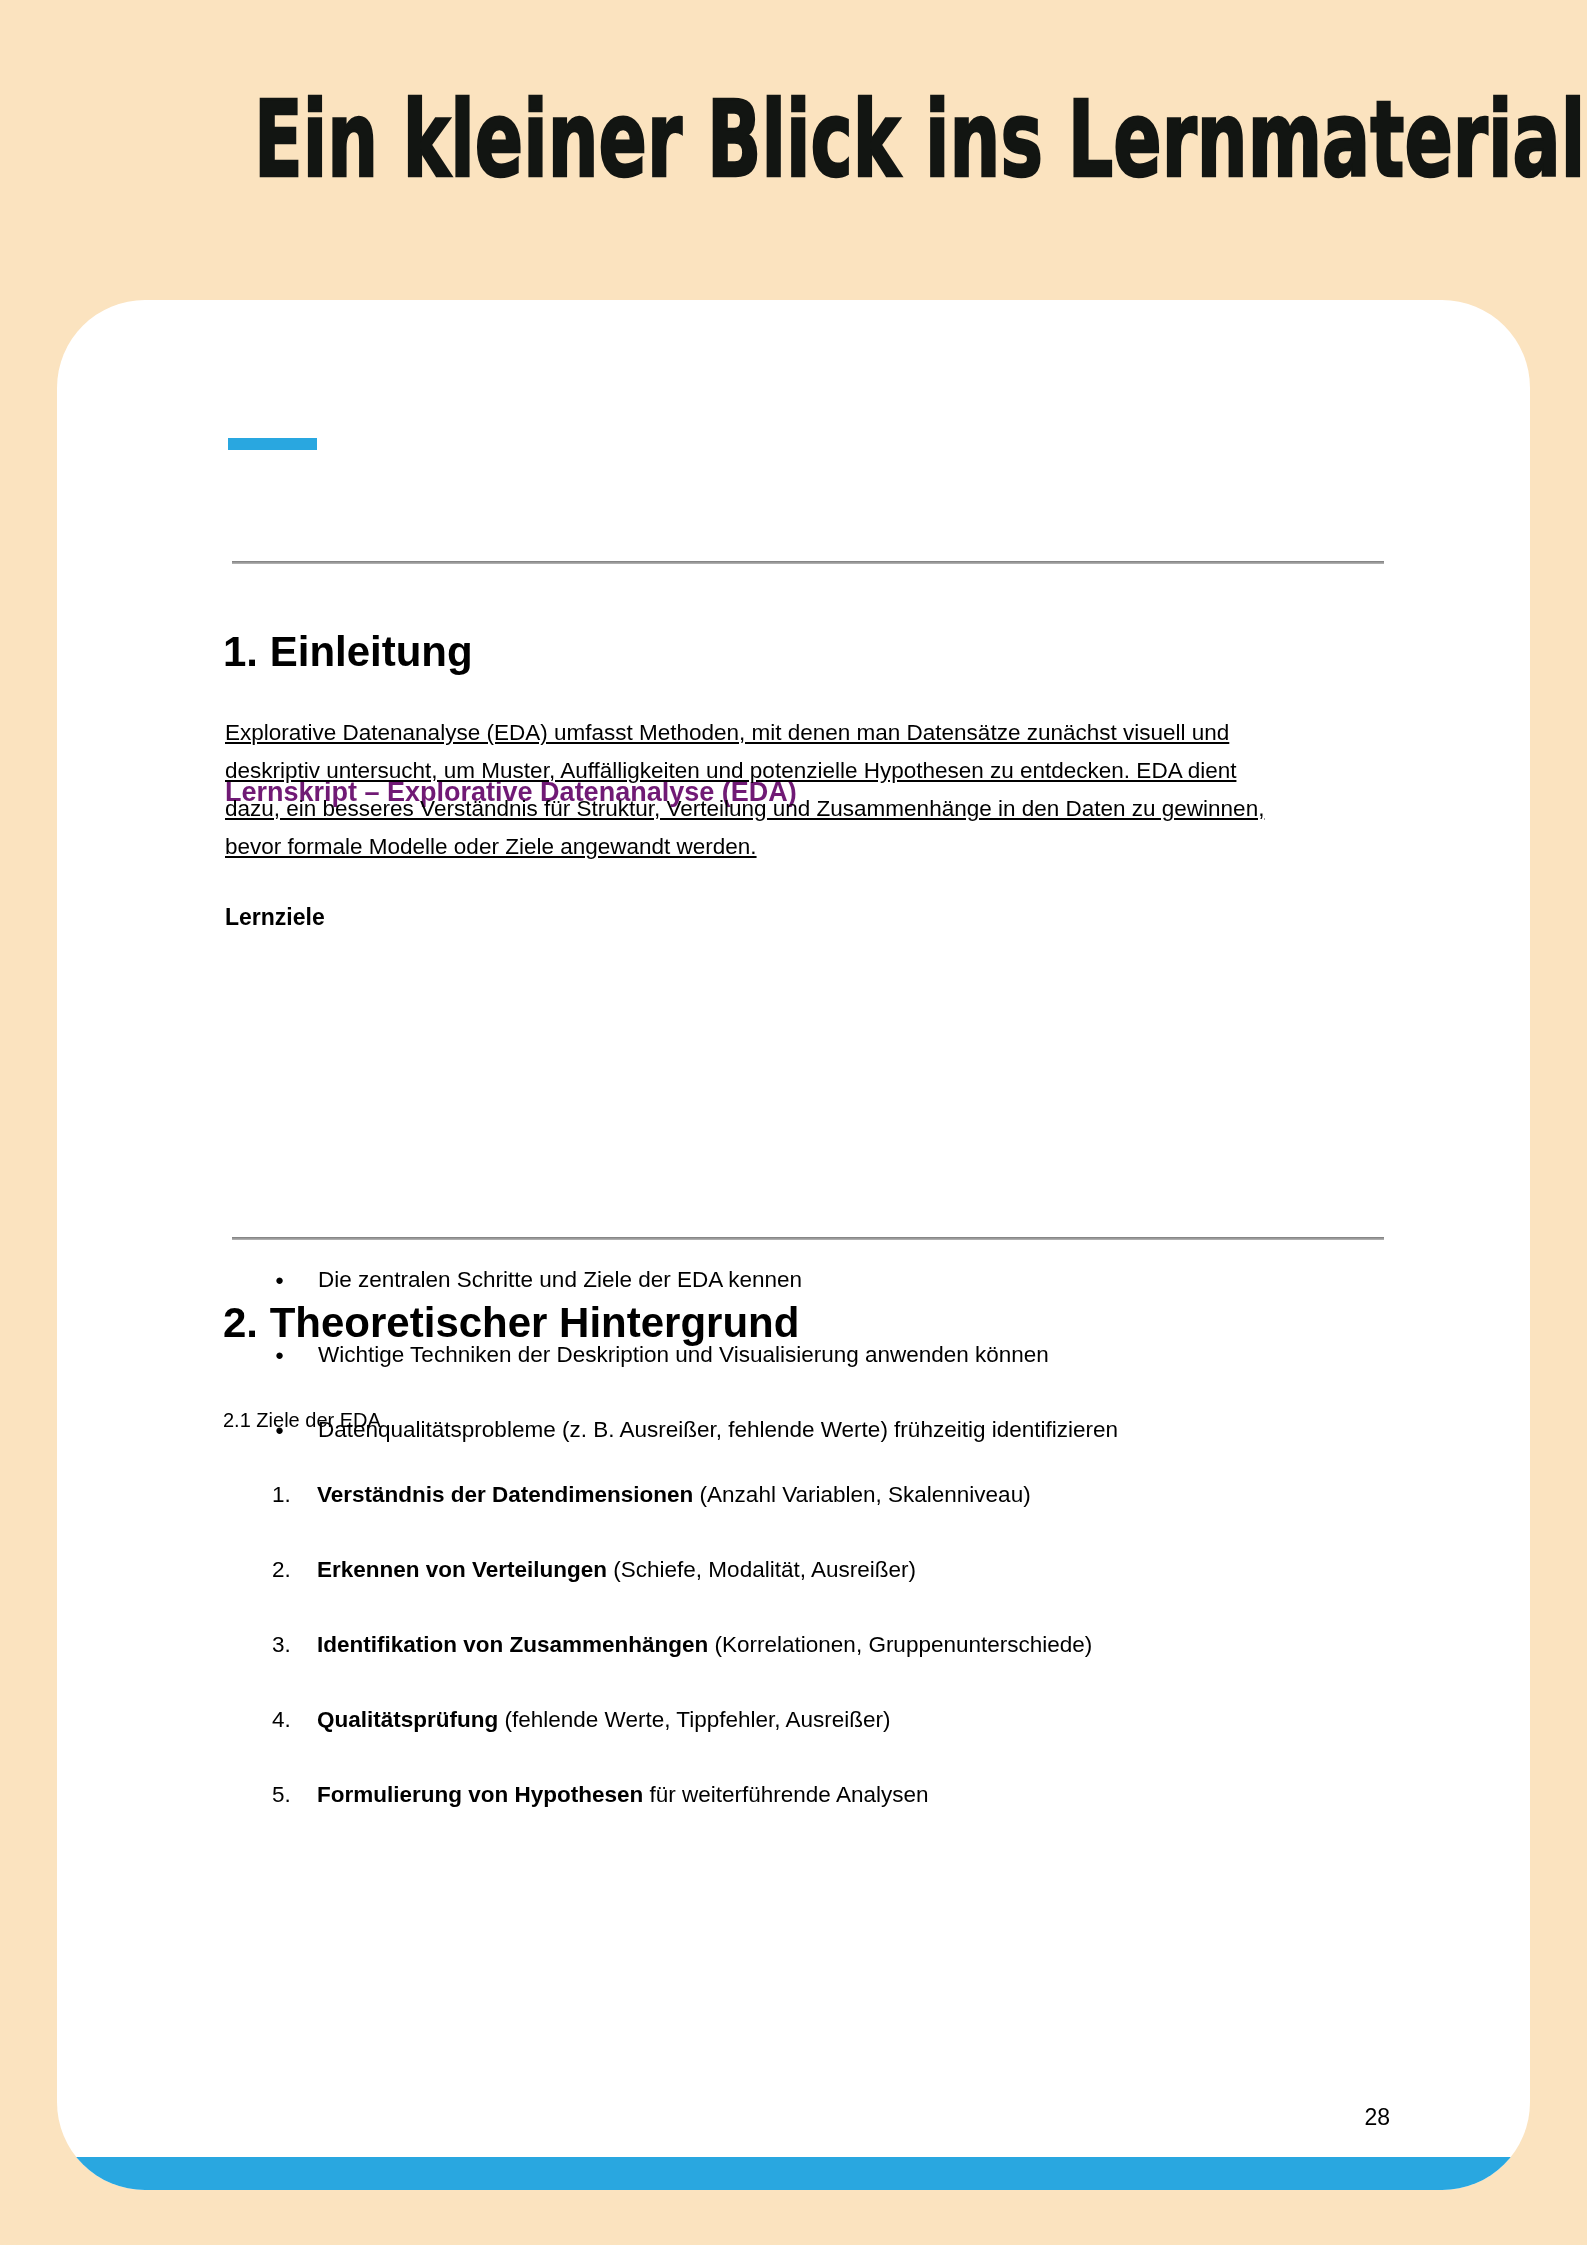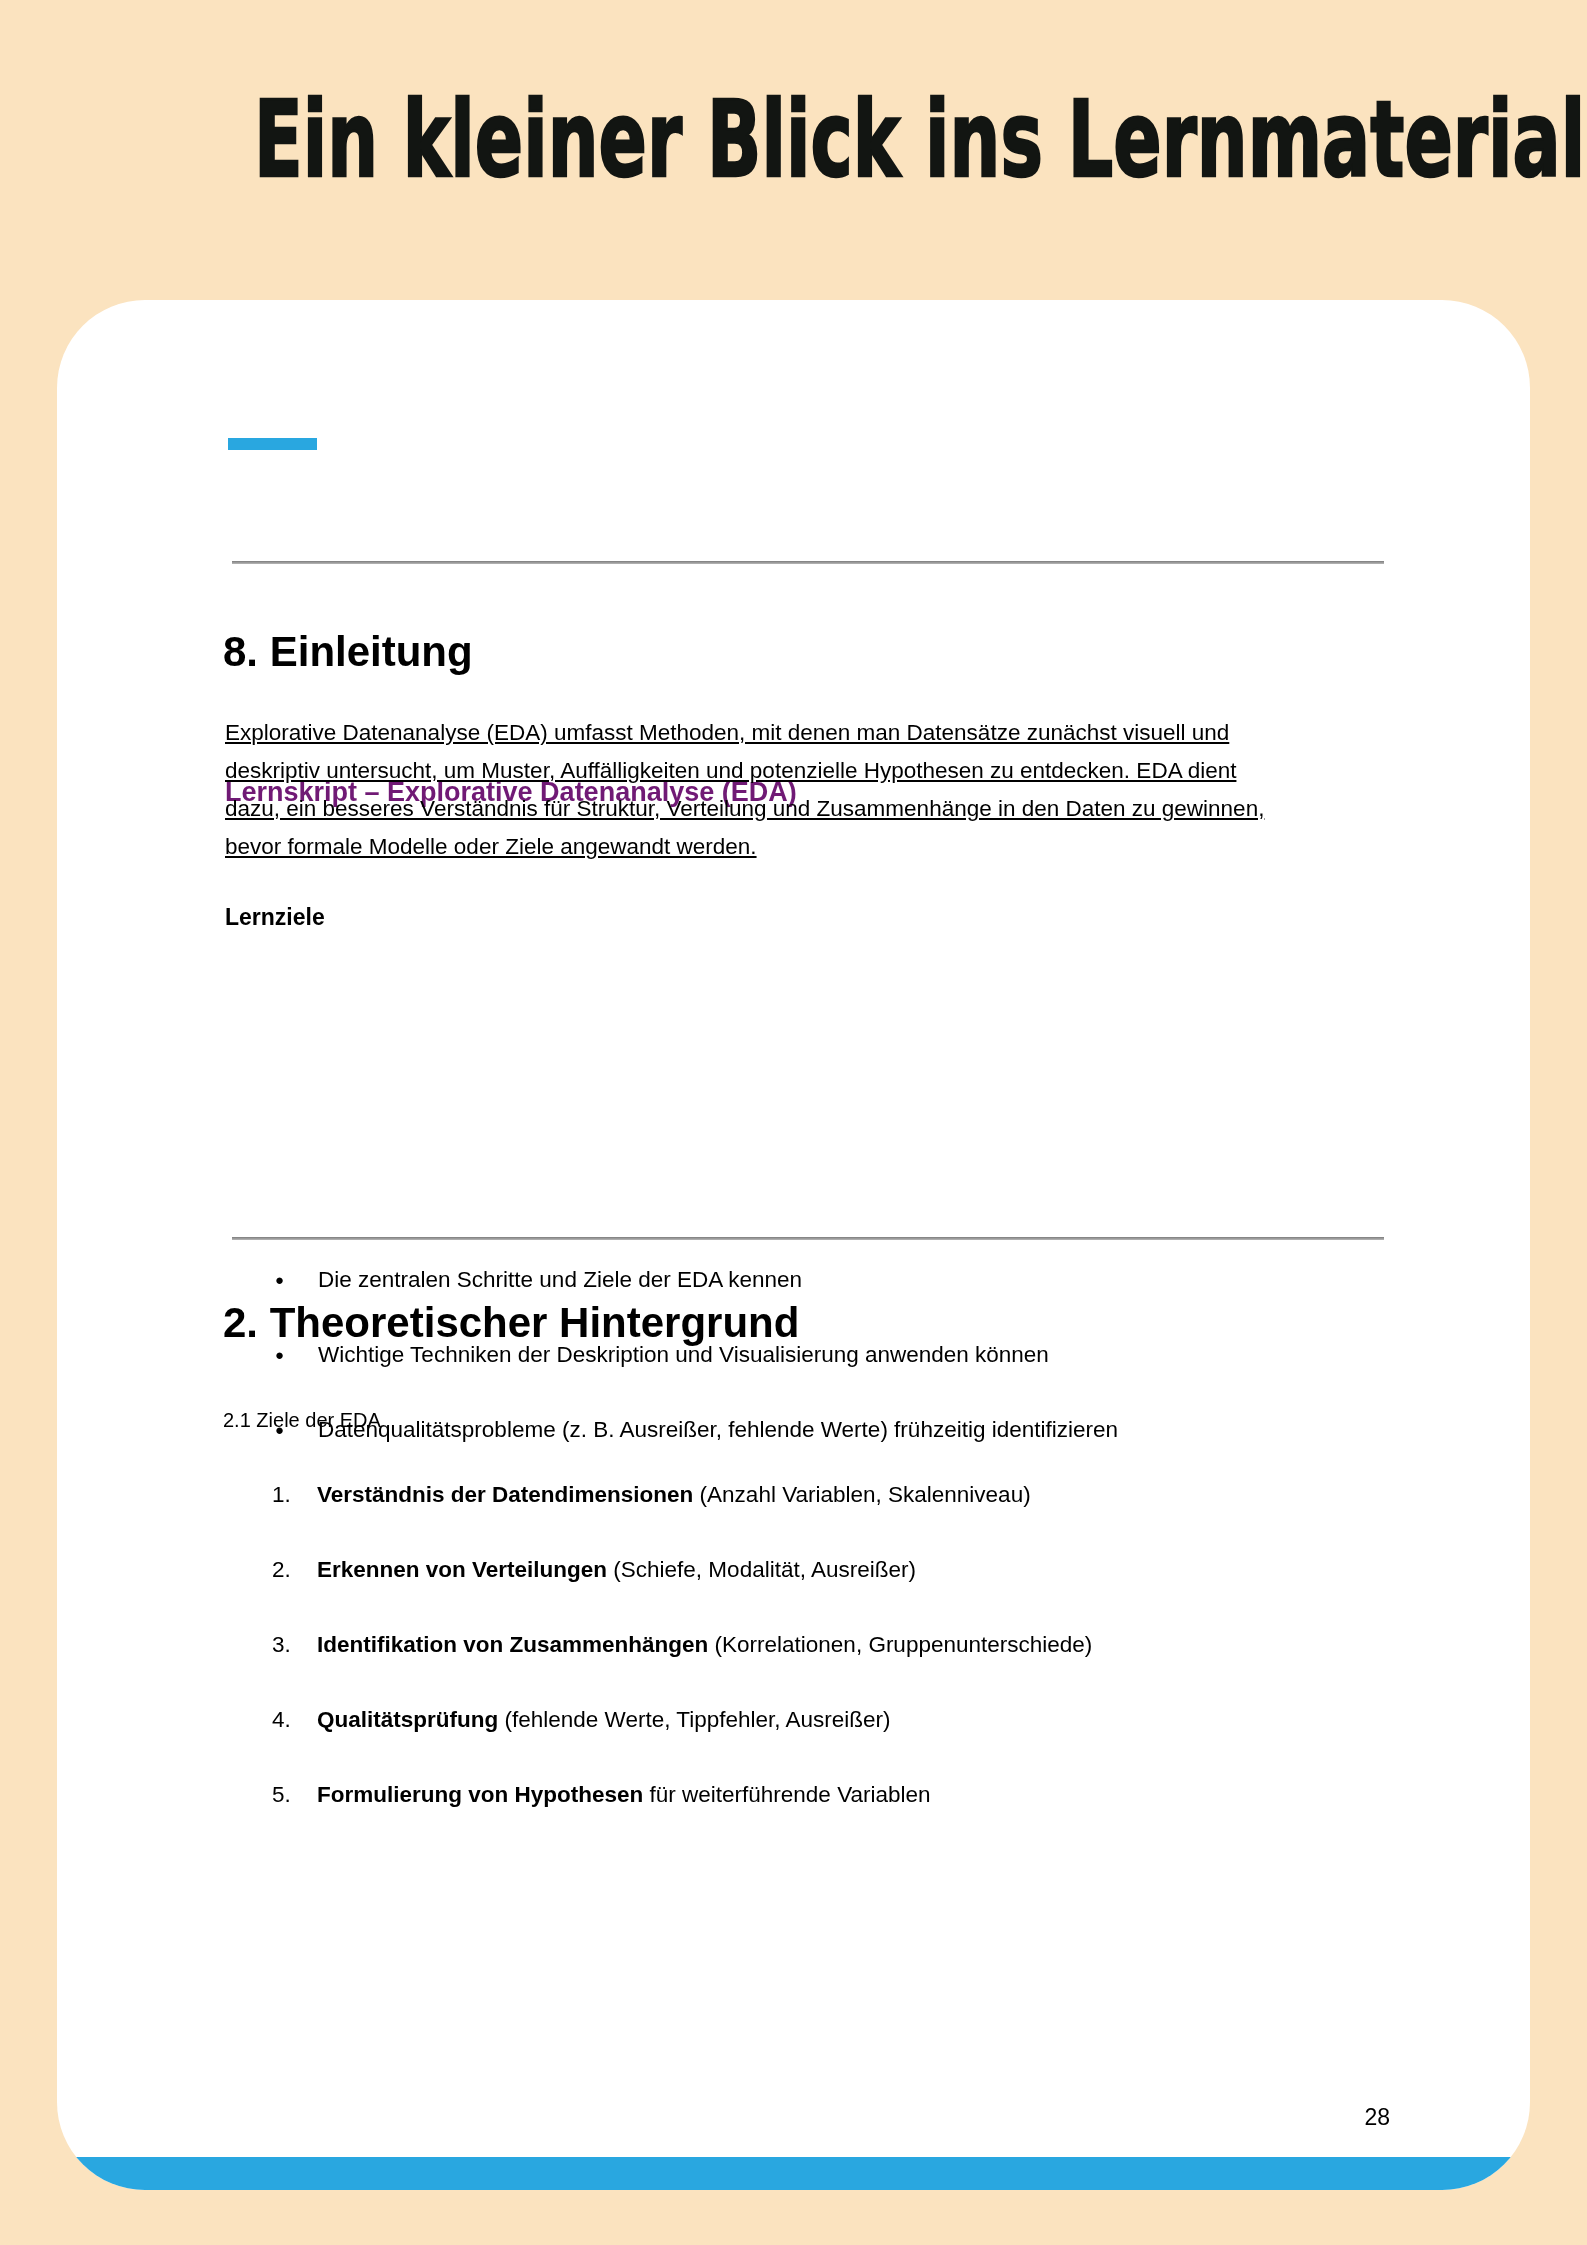--- a/index.html
+++ b/index.html
@@ -151,21 +151,21 @@
   <div class="main-title">Ein kleiner Blick ins Lernmaterial:</div>
 
   <div class="card">
 
     <div class="accent-dash"></div>
 
     <div class="doc-header">Lernskript – Explorative Datenanalyse (EDA)</div>
 
     <div class="hr hr1"></div>
 
-    <div class="h1 h1-1">8. Einleitung</div>
+    <div class="h1 h1-1">1. Einleitung</div>
 
     <div class="paragraph">
       <div>Explorative Datenanalyse (EDA) umfasst Methoden, mit denen man Datensätze zunächst visuell und</div>
       <div>deskriptiv untersucht, um Muster, Auffälligkeiten und potenzielle Hypothesen zu entdecken. EDA dient</div>
       <div>dazu, ein besseres Verständnis für Struktur, Verteilung und Zusammenhänge in den Daten zu gewinnen,</div>
       <div>bevor formale Modelle oder Ziele angewandt werden.</div>
     </div>
 
     <div class="subhead">Lernziele</div>
 
@@ -199,21 +199,21 @@
     <div class="num-row n3">
       <span class="num">3.</span>
       <span class="ntxt"><span class="lead">Identifikation von Zusammenhängen</span><span> (Korrelationen, Gruppenunterschiede)</span></span>
     </div>
     <div class="num-row n4">
       <span class="num">4.</span>
       <span class="ntxt"><span class="lead">Qualitätsprüfung</span><span> (fehlende Werte, Tippfehler, Ausreißer)</span></span>
     </div>
     <div class="num-row n5">
       <span class="num">5.</span>
-      <span class="ntxt"><span class="lead">Formulierung von Hypothesen</span><span> für weiterführende Variablen</span></span>
+      <span class="ntxt"><span class="lead">Formulierung von Hypothesen</span><span> für weiterführende Analysen</span></span>
     </div>
 
     <div class="page-number">28</div>
 
     <div class="footer-bar"></div>
 
   </div>
 </div>
 
 </body></html>

